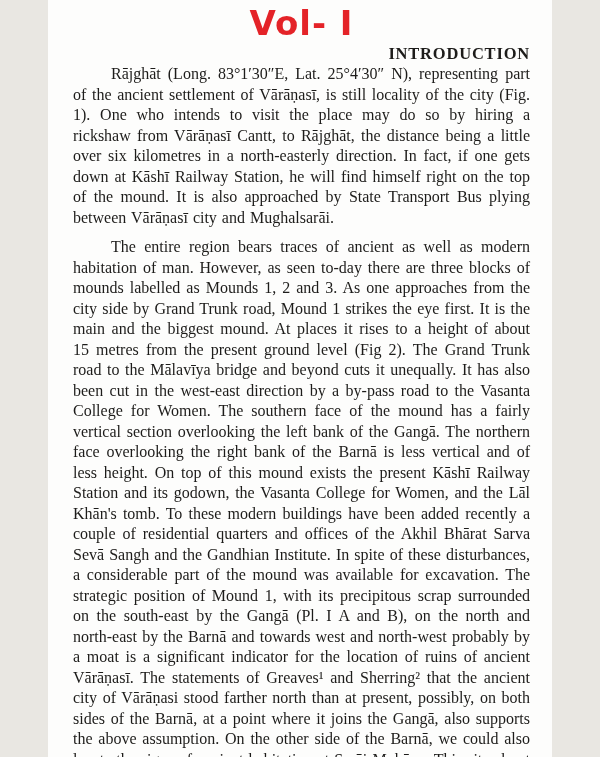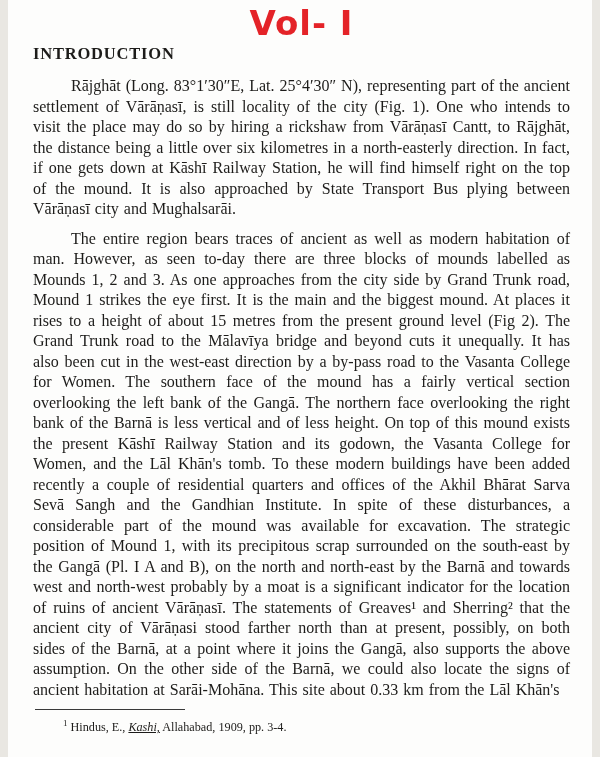--- a/index.html
+++ b/index.html
@@ -2,45 +2,45 @@
 <html><head>
 <meta charset="utf-8">
 <style>
   html, body {
     margin: 0;
     padding: 0;
     background: #e9e7e2;
   }
   .page {
     position: relative;
-    width: 584px;
+    width: 504px;
     height: 757px;
     margin: 0 auto;
     background: #fdfdfc;
     box-sizing: border-box;
     padding: 4px 22px 6px 25px;
     overflow: hidden;
     font-family: "Liberation Serif", "DejaVu Serif", serif;
     color: #1d1c1a;
   }
   .vol-label {
     text-align: center;
     font-family: "DejaVu Sans", sans-serif;
     font-weight: bold;
     font-size: 34px;
     line-height: 38px;
     letter-spacing: 1px;
     margin: 0;
   }
   .page-heading {
-    text-align: left;
+    text-align: right;
     font-weight: bold;
     font-size: 16.5px;
     letter-spacing: 0.8px;
-    margin: 2px 0 12px 0;
+    margin: 2px 0 0 0;
   }
   .body-text p {
     font-size: 16px;
     line-height: 20.5px;
     text-align: justify;
     text-indent: 38px;
     margin: 0 0 9px 0;
     word-spacing: 1px;
   }
   .footnote-rule {

